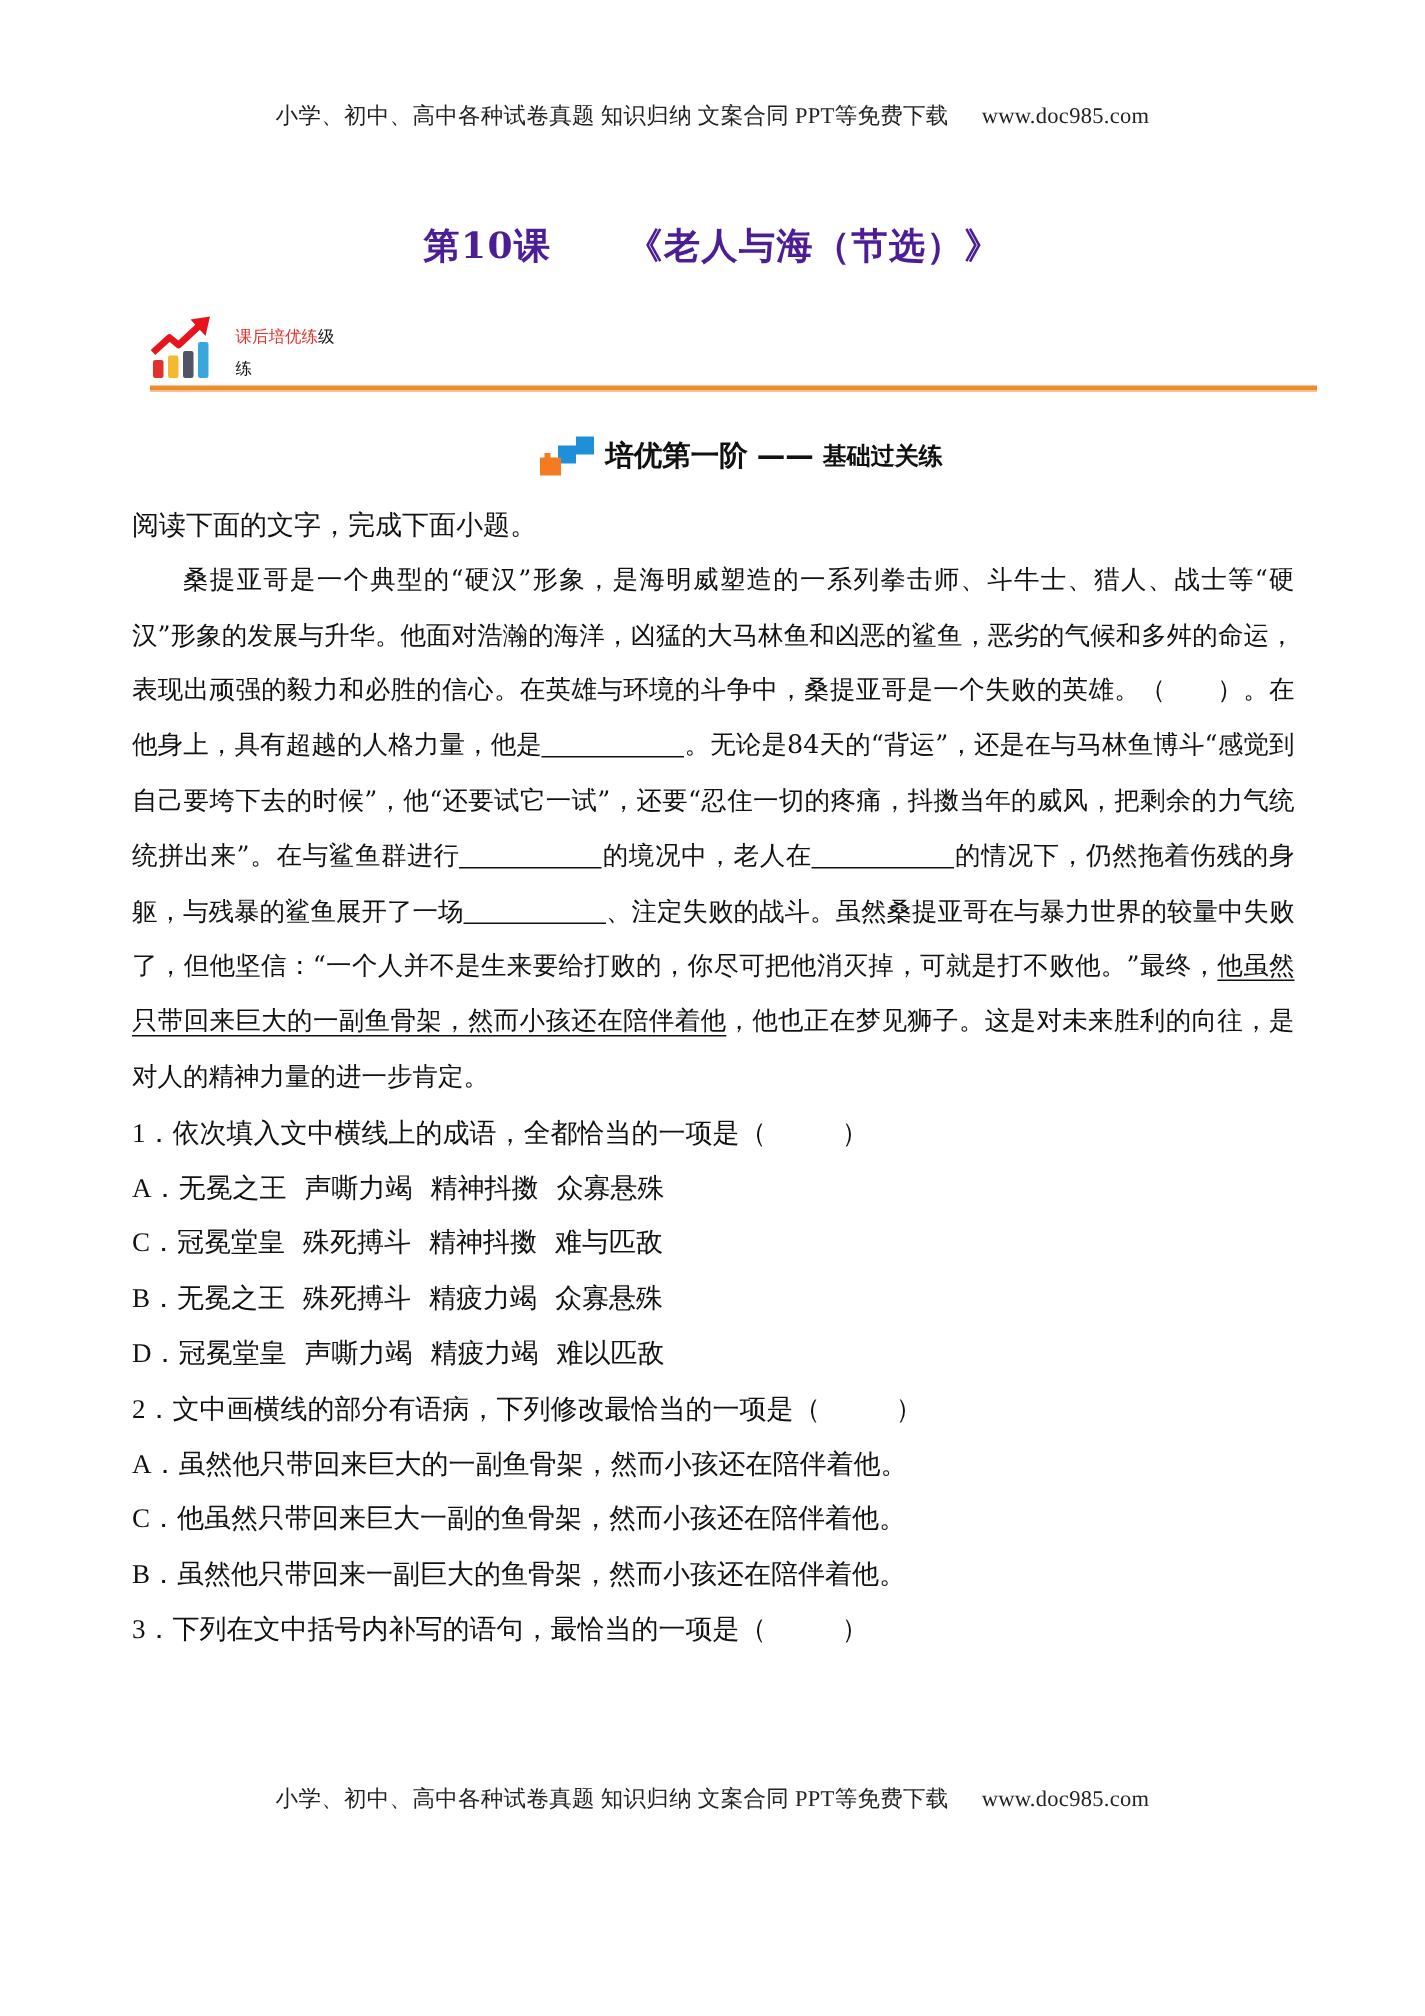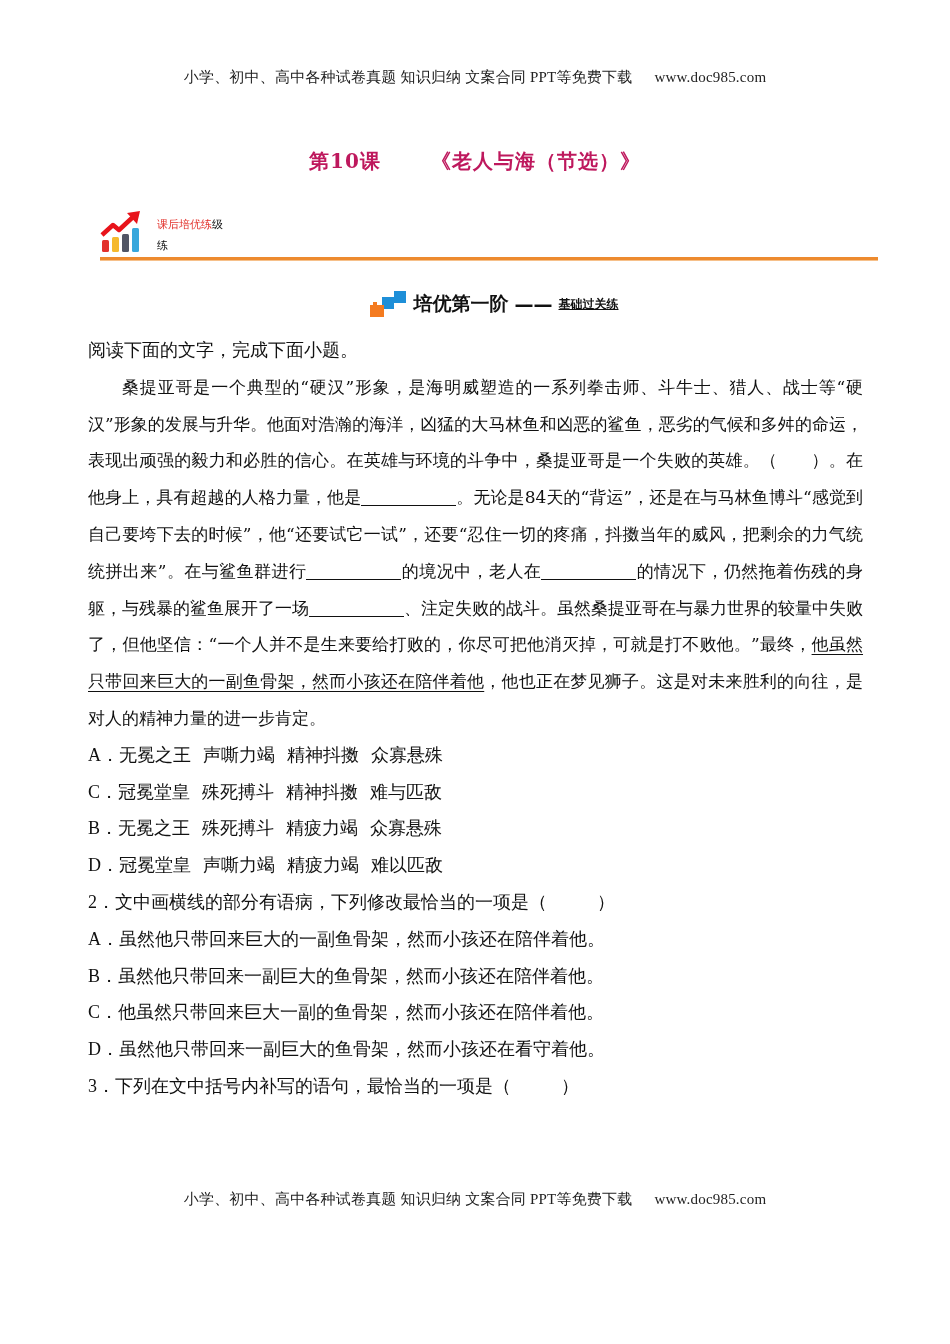--- a/index.html
+++ b/index.html
@@ -13,21 +13,21 @@
       font-family: "Liberation Serif", "DejaVu Serif", serif;
       font-size: 15px; color: #222; letter-spacing: 0.2px;
     }
     .header-line { top: 68px; }
     .footer-line { top: 1190px; }
     .header-line .url, .footer-line .url { margin-left: 22px; }
 
     .title {
       position: absolute; top: 148px; left: 0; width: 950px; text-align: center;
       font-family: "DejaVu Serif", serif; font-weight: bold;
-      font-size: 20px; color: #be185d; letter-spacing: 1px;
+      font-size: 24px; color: #4c1d95; letter-spacing: 1px;
     }
     .title .gap { display: inline-block; width: 50px; }
 
     .badge {
       position: absolute; left: 100px; top: 208px; height: 48px; width: 200px;
     }
     .badge svg { position: absolute; left: 0; top: 2px; }
     .badge .label {
       position: absolute; left: 57px; top: 6px; font-size: 11px; line-height: 21px;
       font-family: "DejaVu Sans", sans-serif; width: 110px;
@@ -38,21 +38,21 @@
     .orange-rule {
       position: absolute; left: 100px; top: 257px; width: 778px; height: 3px;
       background: #ed8a2e; border-bottom: 1px solid #f6c08a;
     }
 
     .section-head {
       position: absolute; left: 0; top: 289px; width: 950px; text-align: center;
       font-family: "DejaVu Sans", sans-serif; font-weight: bold; font-size: 19px; padding-left: 18px;
     }
     .section-head .inner { display: inline-flex; align-items: center; gap: 6px; }
-    .section-head .sub { font-size: 12px; text-decoration: underline; }
+    .section-head .sub { font-size: 16px; }
 
     .content {
       position: absolute; left: 88px; top: 332px; width: 775px;
       font-size: 17px; line-height: 36.8px;
       font-family: "DejaVu Serif", "Liberation Serif", serif;
     }
     .content p { margin: 0; }
     .intro { }
     .passage { text-indent: 2em; text-align: justify; }
     .blank {
@@ -103,29 +103,29 @@
     <span>培优第一阶</span>
       <span>——</span>
       <span class="sub">基础过关练</span>
   </span>
 </div>
 
 <div class="content">
   <p class="intro q">阅读下面的文字，完成下面小题。</p>
   <p class="passage"><span>桑提亚哥是一个典型的“硬汉”形象，是海明威塑造的一系列拳击师、斗牛士、猎人、战士等“硬汉”形象的发展与升华。他面对浩瀚的海洋，凶猛的大马林鱼和凶恶的鲨鱼，恶劣的气候和多舛的命运，表现出顽强的毅力和必胜的信心。在英雄与环境的斗争中，桑提亚哥是一个失败的英雄。（</span><span class="paren-gap"></span><span>）。在他身上，具有超越的人格力量，他是</span><span class="blank"></span><span>。无论是84天的“背运”，还是在与马林鱼博斗“感觉到自己要垮下去的时候”，他“还要试它一试”，还要“忍住一切的疼痛，抖擞当年的威风，把剩余的力气统统拼出来”。在与鲨鱼群进行</span><span class="blank"></span><span>的境况中，老人在</span><span class="blank"></span><span>的情况下，仍然拖着伤残的身躯，与残暴的鲨鱼展开了一场</span><span class="blank"></span><span>、注定失败的战斗。虽然桑提亚哥在与暴力世界的较量中失败了，但他坚信：“一个人并不是生来要给打败的，你尽可把他消灭掉，可就是打不败他。”最终，</span><span class="underlined">他虽然只带回来巨大的一副鱼骨架，然而小孩还在陪伴着他</span><span>，他也正在梦见狮子。这是对未来胜利的向往，是对人的精神力量的进一步肯定。</span></p>
 
+  <p class="q"><span>1．依次填入文中横线上的成语，全都恰当的一项是（</span><span class="ans-paren"></span><span>）</span></p>
   <p class="opt"><span>A．</span><span class="w">无冕之王</span><span class="w">声嘶力竭</span><span class="w">精神抖擞</span><span class="w">众寡悬殊</span></p>
   <p class="opt"><span>C．</span><span class="w">冠冕堂皇</span><span class="w">殊死搏斗</span><span class="w">精神抖擞</span><span class="w">难与匹敌</span></p>
   <p class="opt"><span>B．</span><span class="w">无冕之王</span><span class="w">殊死搏斗</span><span class="w">精疲力竭</span><span class="w">众寡悬殊</span></p>
   <p class="opt"><span>D．</span><span class="w">冠冕堂皇</span><span class="w">声嘶力竭</span><span class="w">精疲力竭</span><span class="w">难以匹敌</span></p>
 
   <p class="q"><span>2．文中画横线的部分有语病，下列修改最恰当的一项是（</span><span class="ans-paren"></span><span>）</span></p>
   <p class="opt"><span>A．</span><span>虽然他只带回来巨大的一副鱼骨架，然而小孩还在陪伴着他。</span></p>
+  <p class="opt"><span>C．</span><span>他虽然只带回来巨大一副的鱼骨架，然而小孩还在陪伴着他。</span></p>
   <p class="opt"><span>B．</span><span>虽然他只带回来一副巨大的鱼骨架，然而小孩还在陪伴着他。</span></p>
-  <p class="opt"><span>C．</span><span>他虽然只带回来巨大一副的鱼骨架，然而小孩还在陪伴着他。</span></p>
-  <p class="opt"><span>D．</span><span>虽然他只带回来一副巨大的鱼骨架，然而小孩还在看守着他。</span></p>
 
   <p class="q"><span>3．下列在文中括号内补写的语句，最恰当的一项是（</span><span class="ans-paren"></span><span>）</span></p>
 </div>
 
 <div class="footer-line">
   <span>小学、初中、高中各种试卷真题 知识归纳 文案合同 PPT等免费下载</span><span class="url">www.doc985.com</span>
 </div>
 
 </body></html>

